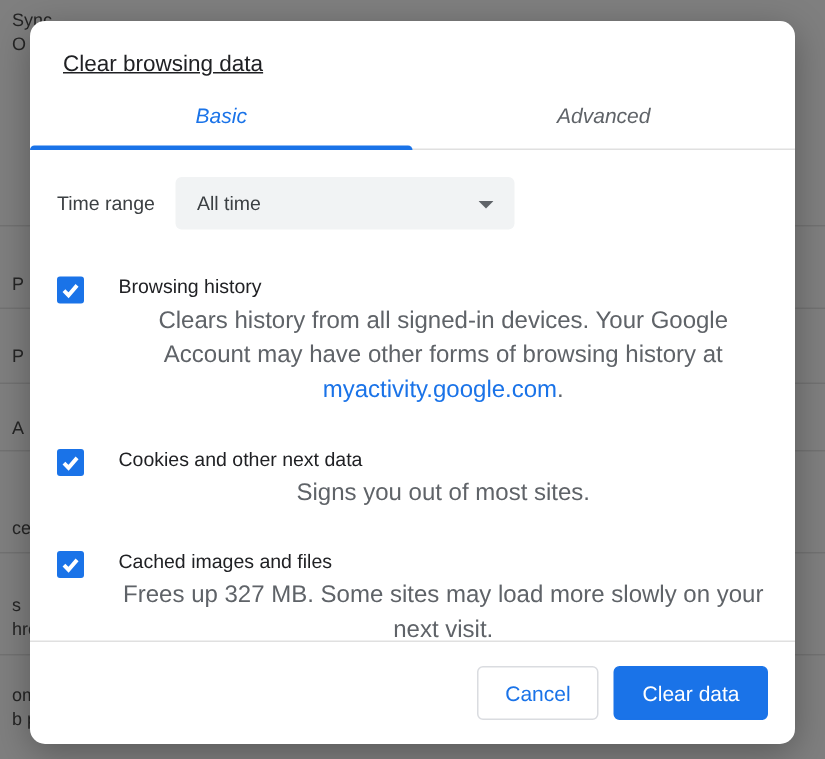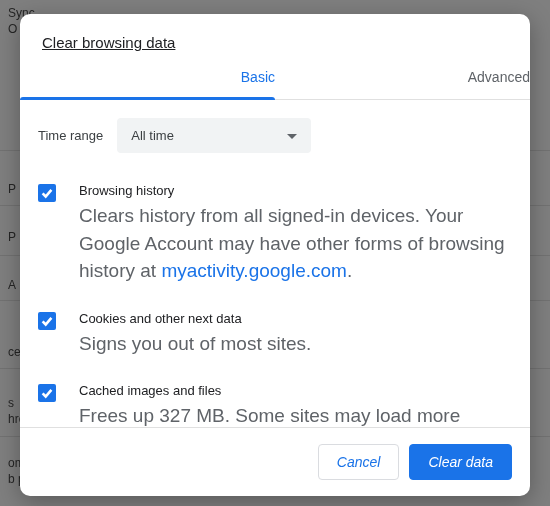--- a/index.html
+++ b/index.html
@@ -39,27 +39,28 @@
     padding: 20px 22px 18px;
     color: #202124;
     text-decoration: underline;
   }
   .tabs {
     display: flex;
     border-bottom: 1px solid #e0e0e0;
   }
   .tab {
     flex: 1;
-    text-align: right;
+    text-align: center;
     padding: 0 0 14px 0;
     font-size: 14px;
     font-weight: 500;
     color: #5f6368;
     cursor: pointer;
     position: relative;
+    font-style: italic;
   }
   .tab.active {
     color: #1a73e8;
   }
   .tab.active::after {
     content: "";
     position: absolute;
     left: 0; right: 0; bottom: -1px;
     height: 3px;
     background: #1a73e8;
@@ -73,21 +74,21 @@
     font-size: 13px;
     color: #3c4043;
   }
   .select {
     background: #f1f3f4;
     border-radius: 4px;
     padding: 10px 14px;
     display: flex;
     align-items: center;
     justify-content: space-between;
-    width: 194px;
+    width: 226px;
     cursor: pointer;
   }
   .select .chevron { color: #5f6368; }
   .options {
     padding: 6px 18px 0 18px;
     flex: 1;
     overflow: auto;
   }
   .option {
     display: flex;
@@ -102,29 +103,28 @@
     display: flex;
     align-items: center;
     justify-content: center;
     flex-shrink: 0;
     margin-top: 1px;
     cursor: pointer;
   }
   .checkbox svg { width: 14px; height: 14px; fill: none; stroke: #fff; stroke-width: 3; }
   .opt-body { flex: 1; }
   .opt-title { font-size: 13px; color: #202124; margin-bottom: 4px; }
-  .opt-desc { font-size: 19px; color: #5f6368; line-height: 1.45; }
+  .opt-desc { font-size: 16px; color: #5f6368; line-height: 1.45; text-align: center; }
   .opt-desc a { color: #1a73e8; text-decoration: none; cursor: pointer; }
   .footer {
     border-top: 1px solid #e0e0e0;
     padding: 16px 18px;
     display: flex;
     justify-content: flex-end;
     gap: 10px;
-    font-style: italic;
   }
   .btn {
     font-size: 14px;
     font-weight: 500;
     padding: 9px 18px;
     border-radius: 4px;
     cursor: pointer;
   }
   .btn-secondary {
     border: 1px solid #dadce0;

